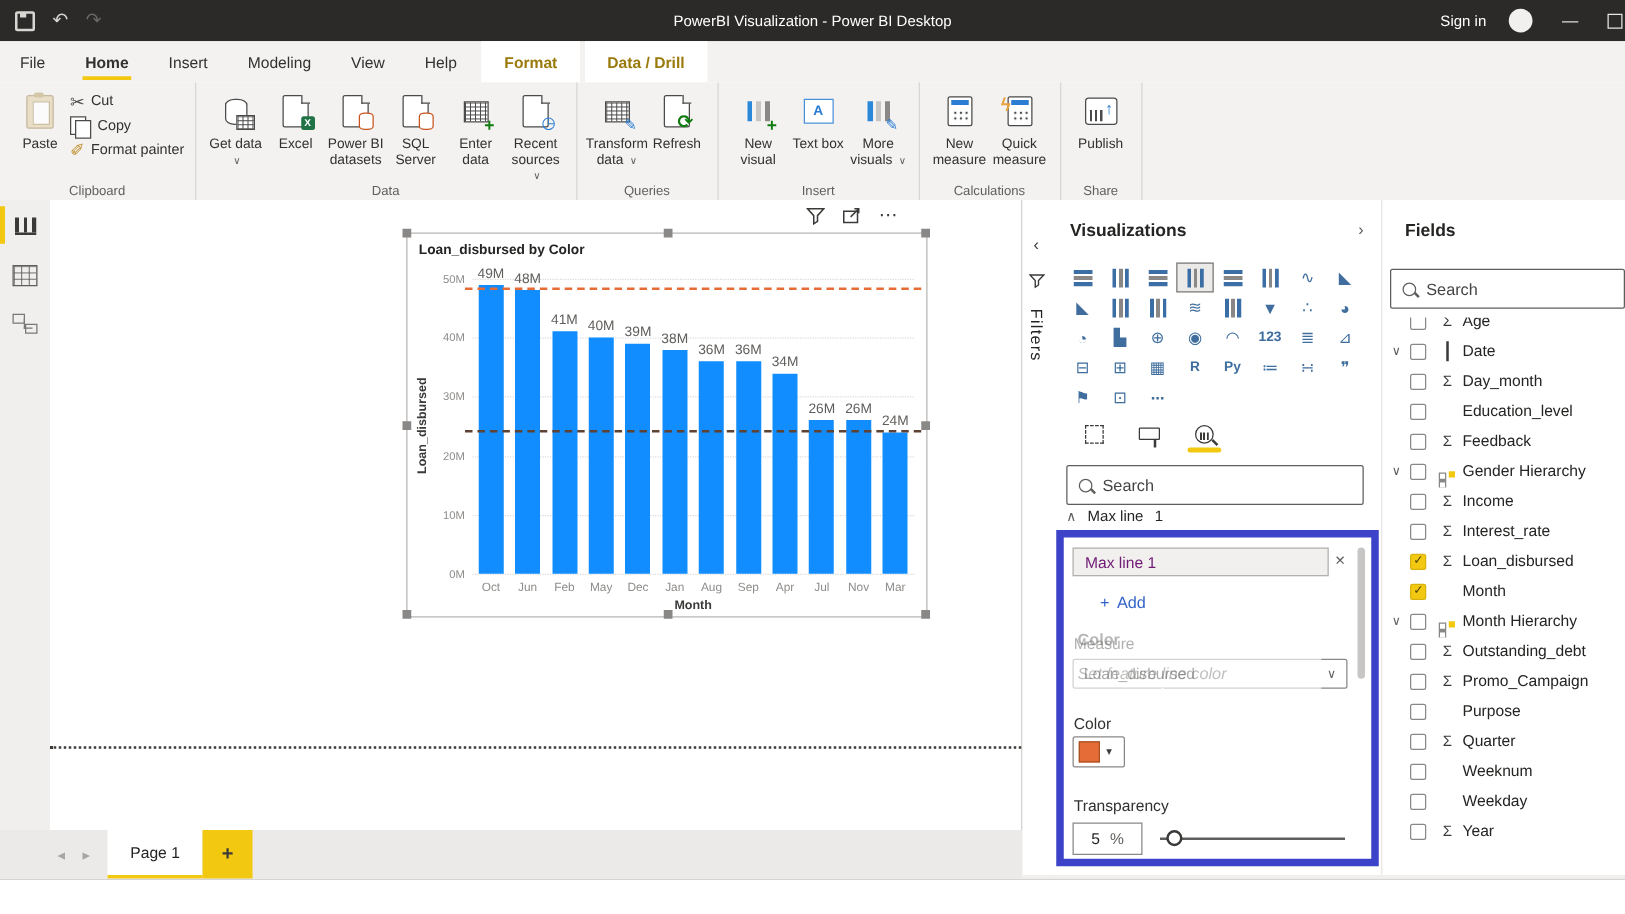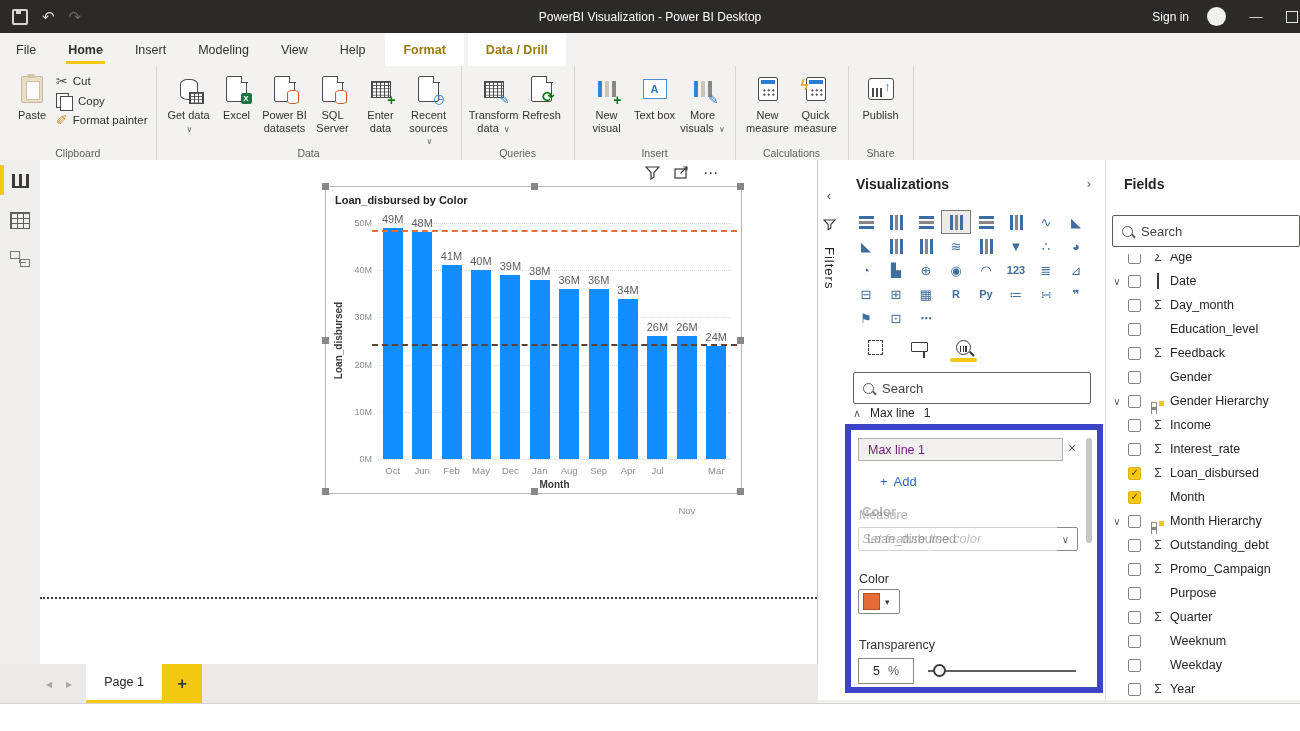--- a/index.html
+++ b/index.html
@@ -390,21 +390,21 @@
           <div class="blabel" style="left: 255.625px; top: 87.08px; width: 34px;">36M</div>
           <div class="xtick" style="left: 255.625px; top: 278px; width: 34px;">Sep</div>
           <div class="bar" style="left: 292.042px; top: 111.52px; width: 20px; height: 160.48px; background: rgb(17, 141, 255);"></div>
           <div class="blabel" style="left: 285.042px; top: 96.52px; width: 34px;">34M</div>
           <div class="xtick" style="left: 285.042px; top: 278px; width: 34px;">Apr</div>
           <div class="bar" style="left: 321.458px; top: 149.28px; width: 20px; height: 122.72px; background: rgb(17, 141, 255);"></div>
           <div class="blabel" style="left: 314.458px; top: 134.28px; width: 34px;">26M</div>
           <div class="xtick" style="left: 314.458px; top: 278px; width: 34px;">Jul</div>
           <div class="bar" style="left: 350.875px; top: 149.28px; width: 20px; height: 122.72px; background: rgb(17, 141, 255);"></div>
           <div class="blabel" style="left: 343.875px; top: 134.28px; width: 34px;">26M</div>
-          <div class="xtick" style="left: 343.875px; top: 278px; width: 34px; margin-top: 40px;">Nov</div>
+          <div class="xtick" style="left: 343.875px; top: 278px; width: 34px;">Nov</div>
           <div class="bar" style="left: 380.292px; top: 158.72px; width: 20px; height: 113.28px; background: rgb(17, 141, 255);"></div>
           <div class="blabel" style="left: 373.292px; top: 143.72px; width: 34px;">24M</div>
           <div class="xtick" style="left: 373.292px; top: 278px; width: 34px;">Mar</div>
           <div class="refline" style="left: 46px; width: 365px; top: 43.08px; border-top: 2px dashed rgb(230, 108, 55);"></div>
           <div class="refline" style="left: 46px; width: 365px; top: 157.304px; border-top: 2px dashed rgb(94, 67, 53);"></div>
           <div class="ytitle" style="left: -48px; top: 148px; width: 120px;">Loan_disbursed</div>
           <div class="xtitle" style="left: 52px; top: 292px; width: 353px;">Month</div>
         </div>
     <div class="handle" style="left: -4px; top: -4px;"></div>
         <div class="handle" style="left: 205px; top: -4px;"></div>
@@ -631,26 +631,20 @@
           <span class="f-type"></span>
           <span class="f-label">Education_level</span>
         </div>
         <div class="frow">
           <span class="f-chev"></span>
           <span class="f-check"></span>
           <span class="f-type">Σ</span>
           <span class="f-label">Feedback</span>
         </div>
         <div class="frow">
-          <span class="f-chev"></span>
-          <span class="f-check"></span>
-          <span class="f-type"></span>
-          <span class="f-label">Gender</span>
-        </div>
-        <div class="frow">
           <span class="f-chev">∨</span>
           <span class="f-check"></span>
           <span class="f-type"><span class="f-hier"></span></span>
           <span class="f-label">Gender Hierarchy</span>
         </div>
         <div class="frow">
           <span class="f-chev"></span>
           <span class="f-check"></span>
           <span class="f-type">Σ</span>
           <span class="f-label">Income</span>

